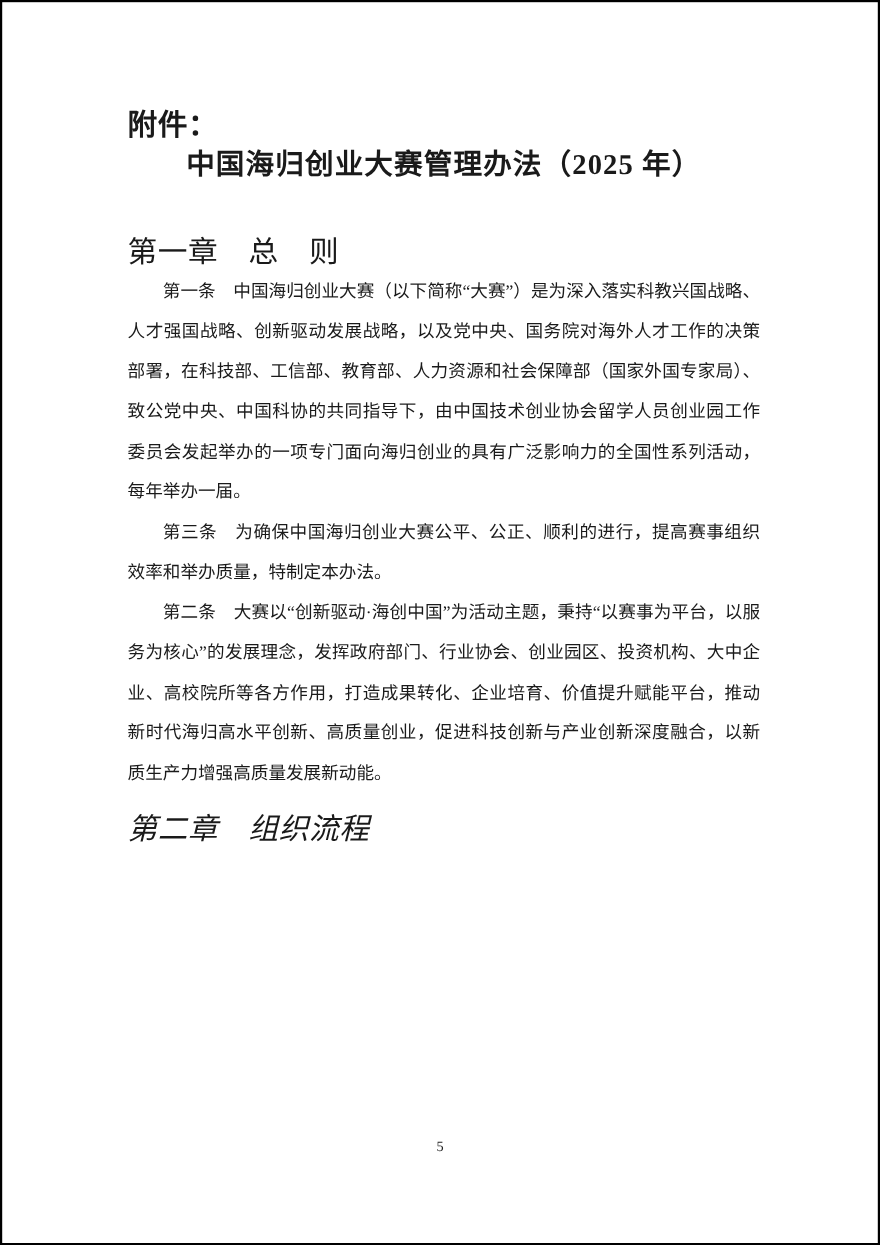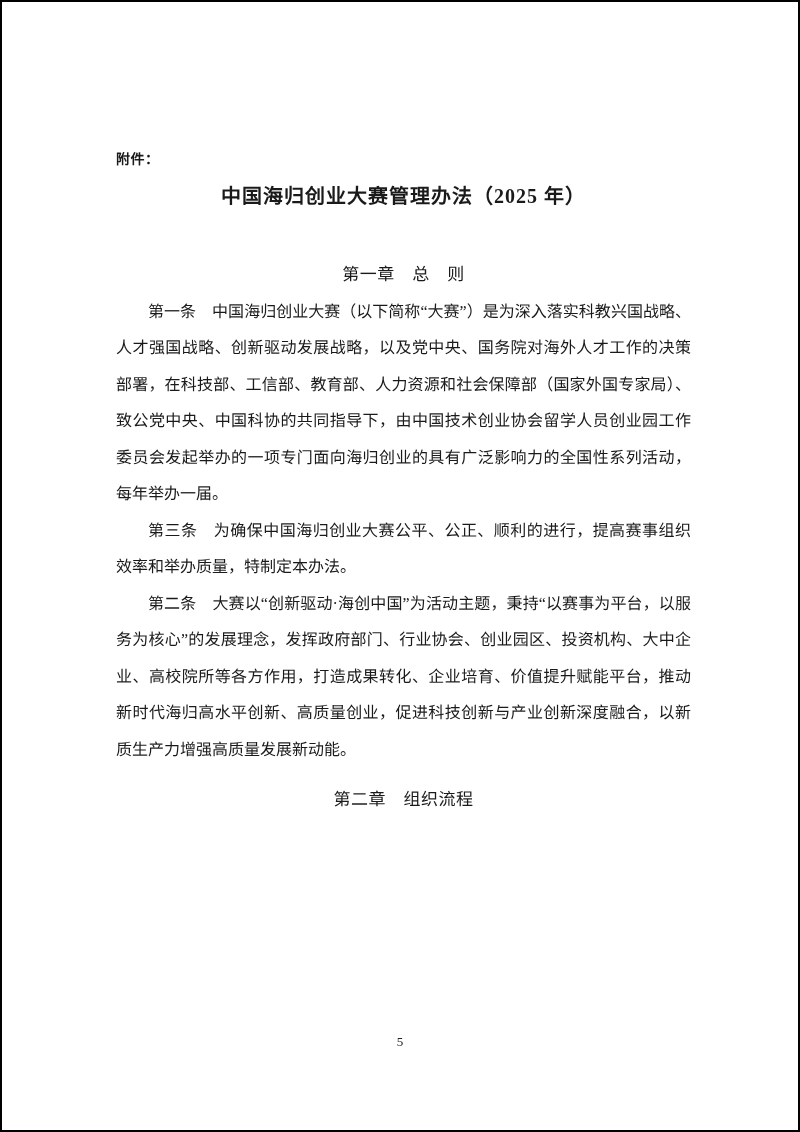--- a/index.html
+++ b/index.html
@@ -20,44 +20,44 @@
   }
   .content {
     position: absolute;
     top: 0;
     left: 0;
     right: 0;
     box-sizing: border-box;
     padding: 97px 107px 0 114px;
   }
   .attachment-label {
-    font-size: 14px;
+    font-size: 27px;
     font-weight: bold;
     line-height: 30px;
     letter-spacing: 0.5px;
-    margin-top: 46px;
   }
   .doc-title {
     margin: 0;
-    font-size: 20px;
+    font-size: 26px;
     font-weight: bold;
     line-height: 42px;
     text-align: center;
     letter-spacing: 1px;
   }
   .chapter-heading {
     margin: 40px 0 0 0;
-    font-size: 17px;
+    font-size: 27px;
     font-weight: normal;
     line-height: 36.5px;
-    text-align: center;
+    text-align: left;
     letter-spacing: 0.5px;
   }
   .chapter-heading.second {
     margin-top: 14px;
+    font-style: italic;
   }
   .para {
     margin: 0;
     font-size: 16px;
     line-height: 36.5px;
     text-align: justify;
     text-justify: inter-ideograph;
     text-indent: 2em;
     letter-spacing: 0;
   }

